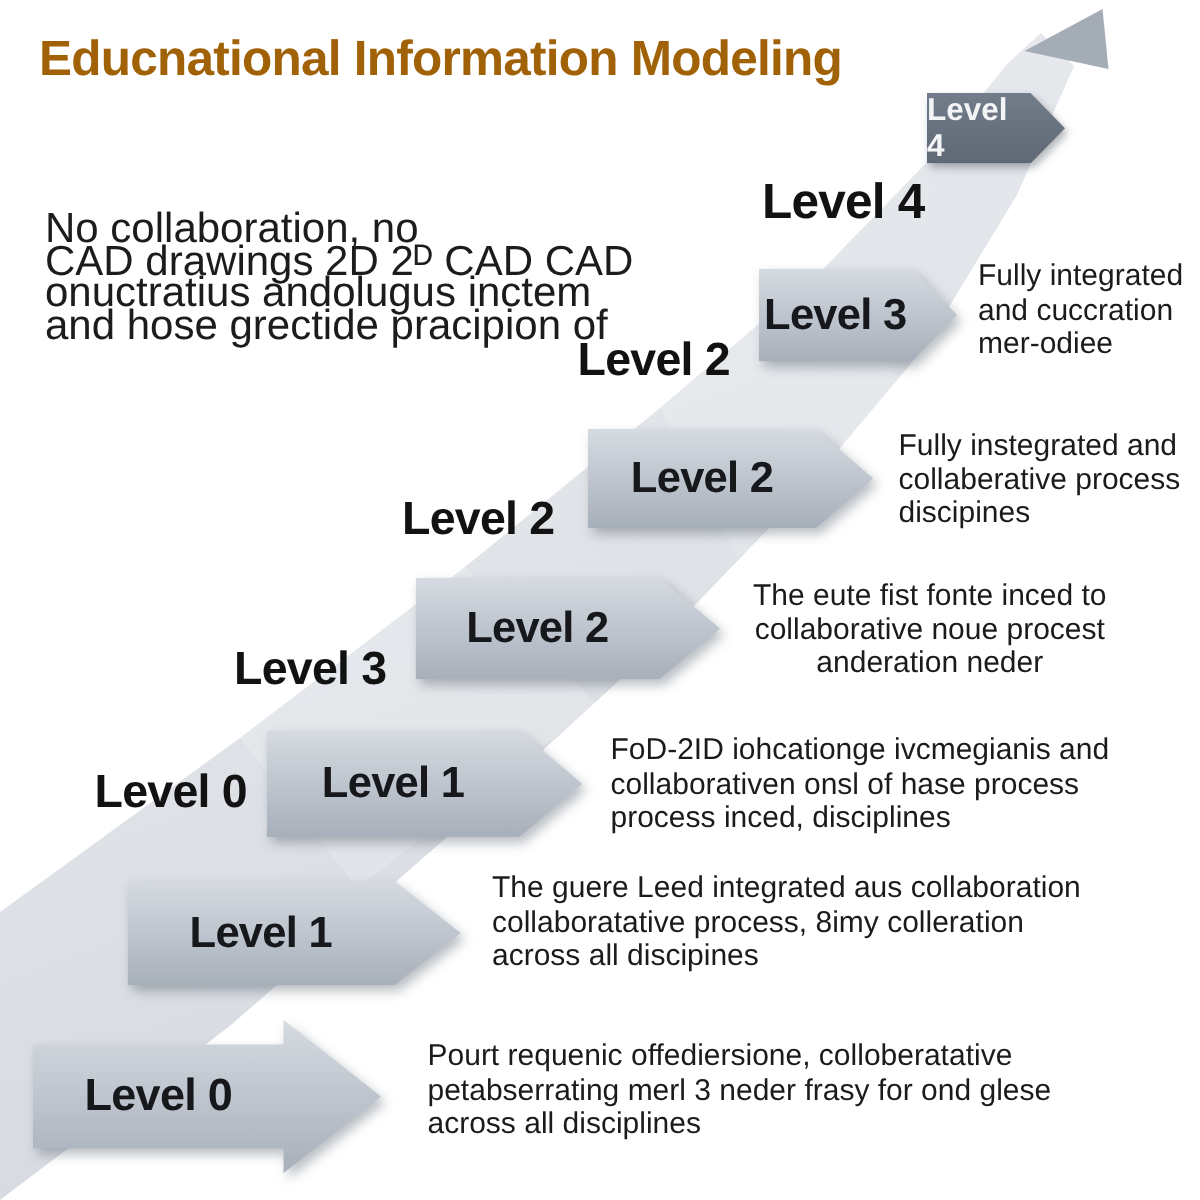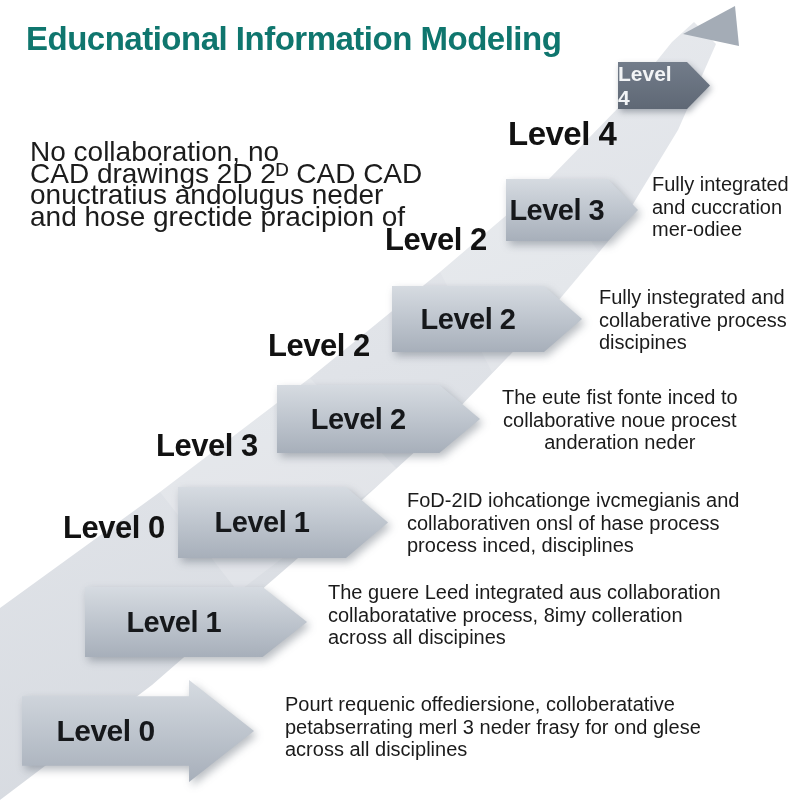--- a/index.html
+++ b/index.html
@@ -3,21 +3,21 @@
 <meta charset="utf-8">
 <style>
   html,body{margin:0;padding:0;background:#ffffff;}
   .stage{
     position:relative;width:800px;height:800px;overflow:hidden;
     background:#ffffff;font-family:"Liberation Sans",sans-serif;color:#141414;
   }
   .swoosh{position:absolute;left:0;top:0;z-index:0;}
   .title{
     position:absolute;left:26px;top:20px;margin:0;
-    font-size:33px;font-weight:bold;letter-spacing:-0.5px;color:#0f766e;white-space:nowrap;
+    font-size:33px;font-weight:bold;letter-spacing:-0.5px;color:#a16207;white-space:nowrap;
   }
   .note{position:absolute;left:30px;top:141px;font-size:28px;line-height:21.5px;color:#1c1c1c;z-index:4;}
   .note div{white-space:nowrap;}
   .float-label{
     position:absolute;font-weight:bold;color:#121212;white-space:nowrap;z-index:4;
     font-size:31px;letter-spacing:-0.5px;
   }
   .chev-wrap{position:absolute;z-index:2;filter:drop-shadow(3px 4px 4px rgba(55,65,80,0.35));}
   .chev{
     width:100%;height:100%;position:relative;
@@ -65,21 +65,21 @@
     <polygon points="160,492 310,378 398,470 238,592" fill="#ffffff" opacity="0.18"></polygon>
     <polygon points="440,272 548,180 606,262 492,372" fill="#ffffff" opacity="0.15"></polygon>
     <polygon points="683,34 735,6 739,46" fill="#a4acb6"></polygon>
   </svg>
 
   <h1 class="title">Educnational Information Modeling</h1>
 
   <div class="note">
     <div>No collaboration, no</div>
     <div>CAD drawings 2D 2ᴰ CAD CAD</div>
-    <div>onuctratius andolugus neder</div>
+    <div>onuctratius andolugus inctem</div>
     <div>and hose grectide pracipion of</div>
   </div>
 
   <div class="badge-wrap">
     <div class="badge">
       <span class="badge-label">Level 4</span>
     </div>
   </div>
 
   <div class="float-label" style="left:508px;top:115px;font-size:33px;">Level 4</div>

